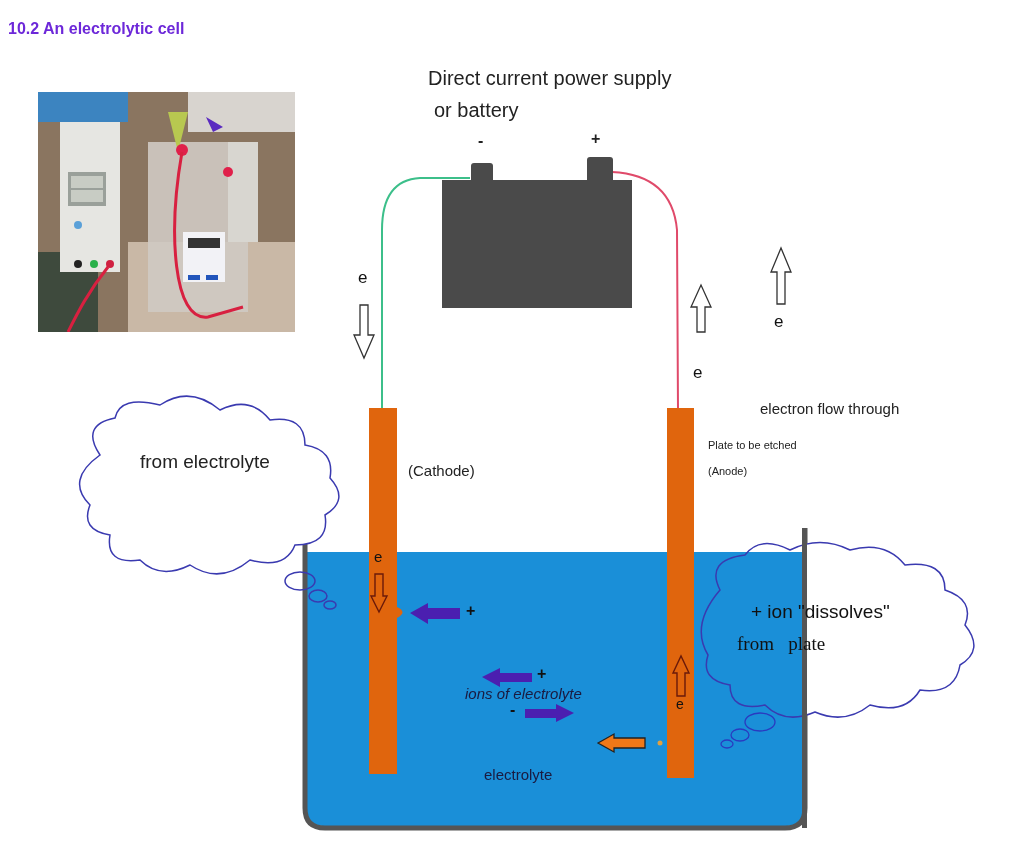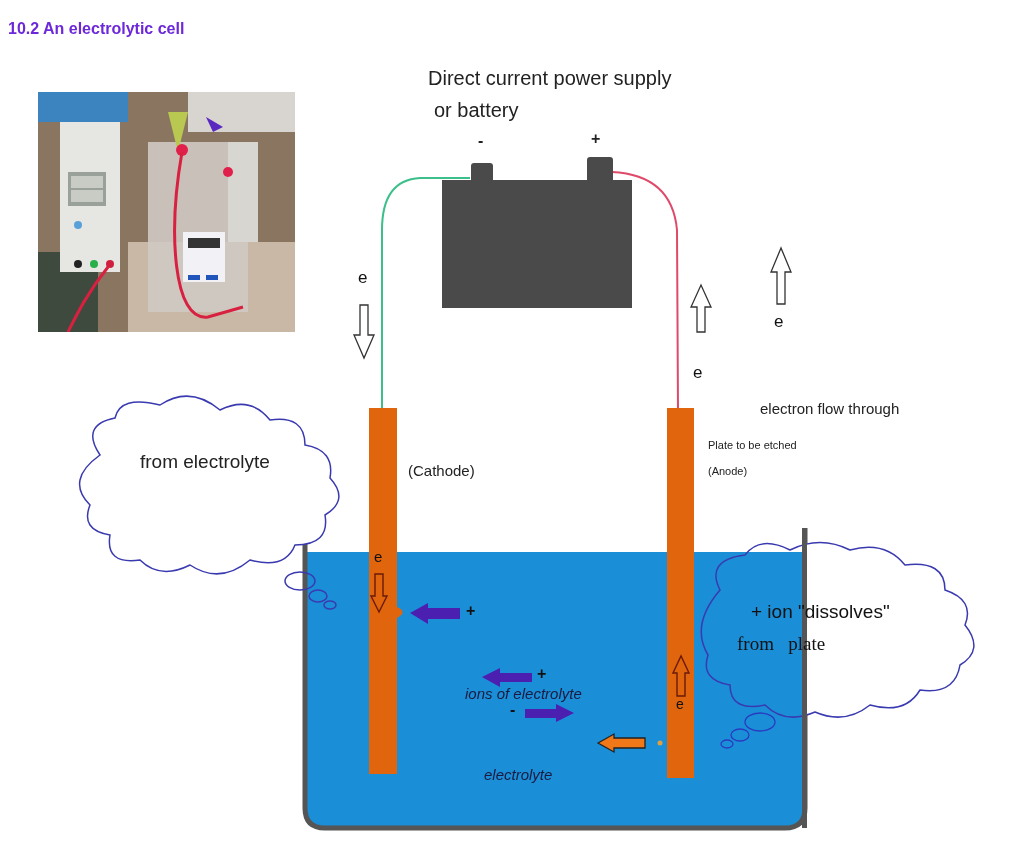--- a/index.html
+++ b/index.html
@@ -138,13 +138,13 @@
 </div>
 <div class="txt" style="left:749px;top:596px;font-size:19px;line-height:32px;color:#111;">
   <div style="padding-left:2px">+ ion "dissolves"</div>
   <div style="margin-left:-12px;font-family:'Liberation Serif', serif;white-space:pre;">from   plate</div>
 </div>
 
 <div class="pm" style="left:466px;top:602px;color:#111;">+</div>
 <div class="pm" style="left:537px;top:665px;color:#111;">+</div>
 <div class="txt" style="left:465px;top:685px;font-size:15px;color:#1a1a40;font-style:italic;">ions of electrolyte</div>
 <div class="pm" style="left:510px;top:701px;color:#111;">-</div>
-<div class="txt" style="left:484px;top:766px;font-size:15px;color:#1a1a40;font-style:italic;">electrolyte</div>
+<div class="txt" style="left:484px;top:766px;font-size:15px;color:#1a1a40;">electrolyte</div>
 
 </body></html>

